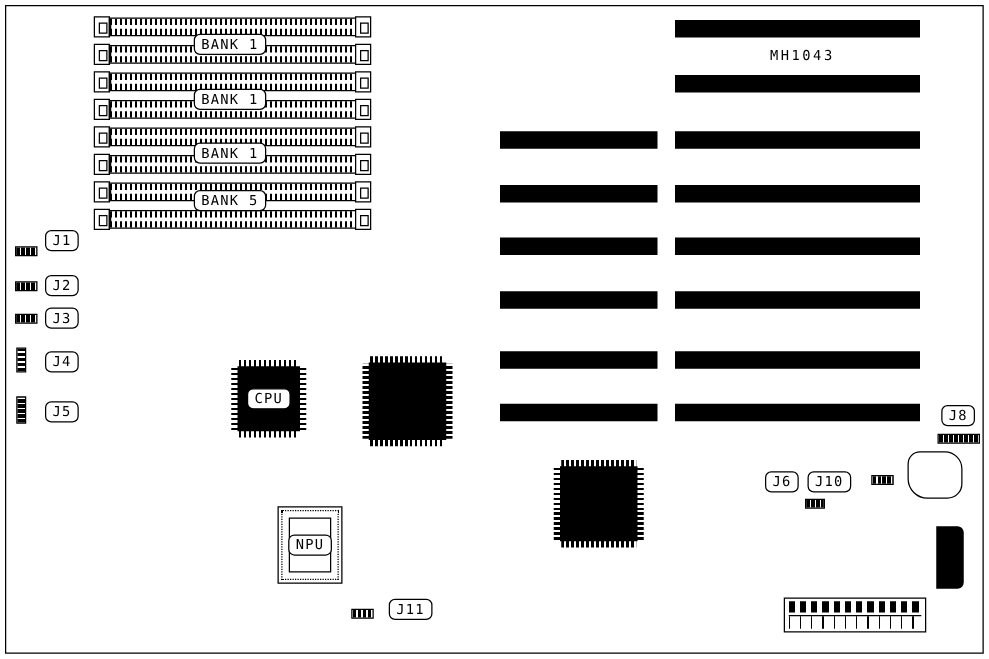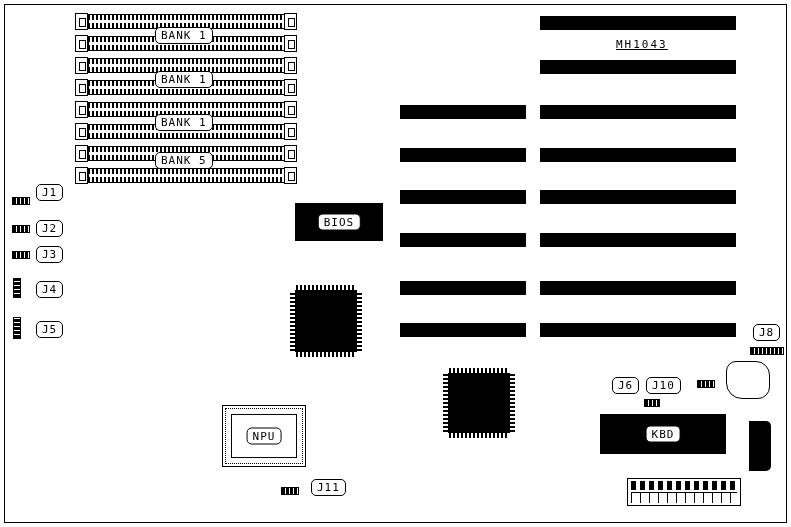--- a/index.html
+++ b/index.html
@@ -41,21 +41,21 @@
   .chip .pins-v { position:absolute; top:6px; bottom:6px; width:6px;
                   background:repeating-linear-gradient(0deg,#000 0 2px,#fff 2px 4px); }
   .chip .pl { left:0; } .chip .pr { right:0; }
   .chip .die { position:absolute; left:5px; top:5px; right:5px; bottom:5px; background:#000; }
 
   
   .npu { position:absolute; border:1px solid #000; background:#fff; }
   .npu::before { content:""; position:absolute; left:2px; top:2px; right:2px; bottom:2px; border:1px dotted #000; }
   .npu .inner { position:absolute; left:8px; top:8px; right:8px; bottom:8px; border:1px solid #000; }
 
-  .mh { position:absolute; font-size:11px; letter-spacing:2px;text-decoration:underline; }
+  .mh { position:absolute; font-size:11px; letter-spacing:2px; }
 
   .battery { position:absolute; border:1px solid #000; border-radius:10px 14px 12px 16px; background:#fff; }
 
   .pwr { position:absolute; border:1px solid #000; background:#fff; }
   .pwr .pins { position:absolute; left:3px; right:3px; top:2px; height:9px;
                background:repeating-linear-gradient(90deg,#000 0 5px,transparent 5px 9px); }
   .pwr .pbody { position:absolute; left:3px; right:3px; top:13px; bottom:2px; border-top:1px solid #000;
                 background:repeating-linear-gradient(90deg,#000 0 1px,transparent 1px 9px); }
 
   .din { position:absolute; background:#000; border-radius:0 5px 5px 0; }
@@ -116,42 +116,47 @@
   <div class="label-box" style="left:36px;top:184px">J1</div>
   <div class="conn-h" style="left:12px;top:225px;width:18px"></div>
   <div class="label-box" style="left:36px;top:220px">J2</div>
   <div class="conn-h" style="left:12px;top:251px;width:18px"></div>
   <div class="label-box" style="left:36px;top:246px">J3</div>
   <div class="conn-v" style="left:13px;top:278px;height:20px"></div>
   <div class="label-box" style="left:36px;top:281px">J4</div>
   <div class="conn-v" style="left:13px;top:317px;height:22px"></div>
   <div class="label-box" style="left:36px;top:321px">J5</div>
 
-  <div class="blackbox" style="left:295px;top:203px;width:88px;height:38px">
-    <span class="label-box center-label">BIOS</span>
+
+  <div class="chip" style="left:185px;top:288px;width:60px;height:62px">
+    <span class="pins-h pt"></span>
+    <span class="pins-h pb"></span>
+    <span class="pins-v pl"></span>
+    <span class="pins-v pr"></span>
+    <span class="die"></span>
+    <span class="label-box center-label">CPU</span>
   </div>
-
 
   <div class="chip" style="left:290px;top:285px;width:72px;height:72px">
     <span class="pins-h pt"></span>
     <span class="pins-h pb"></span>
     <span class="pins-v pl"></span>
     <span class="pins-v pr"></span>
     <span class="die"></span>
   </div>
 
   <div class="chip" style="left:443px;top:368px;width:72px;height:70px">
     <span class="pins-h pt"></span>
     <span class="pins-h pb"></span>
     <span class="pins-v pl"></span>
     <span class="pins-v pr"></span>
     <span class="die"></span>
   </div>
 
-  <div class="npu" style="left:222px;top:405px;width:84px;height:62px">
+  <div class="npu" style="left:222px;top:405px;width:52px;height:62px">
     <span class="inner"></span>
     <span class="label-box center-label">NPU</span>
   </div>
 
   <div class="conn-h" style="left:281px;top:487px;width:18px"></div>
   <div class="label-box" style="left:311px;top:479px">J11</div>
 
   <div class="slot" style="left:540px;top:16px;width:196px"></div>
   <div class="mh" style="left:616px;top:38px">MH1043</div>
   <div class="slot" style="left:540px;top:60px;width:196px"></div>
@@ -171,23 +176,20 @@
 
   <div class="label-box" style="left:753px;top:324px">J8</div>
   <div class="conn-h" style="left:750px;top:347px;width:34px"></div>
   <div class="battery" style="left:726px;top:361px;width:44px;height:38px"></div>
 
   <div class="label-box" style="left:612px;top:377px">J6</div>
   <div class="label-box" style="left:646px;top:377px">J10</div>
   <div class="conn-h" style="left:697px;top:380px;width:18px"></div>
   <div class="conn-h" style="left:644px;top:399px;width:16px"></div>
 
-  <div class="blackbox" style="left:600px;top:414px;width:126px;height:40px">
-    <span class="label-box center-label">KBD</span>
-  </div>
 
   <div class="din" style="left:749px;top:421px;width:22px;height:50px"></div>
 
   <div class="pwr" style="left:627px;top:478px;width:114px;height:28px">
     <span class="pins"></span>
     <span class="pbody"></span>
   </div>
 </div>
 
 </body></html>

